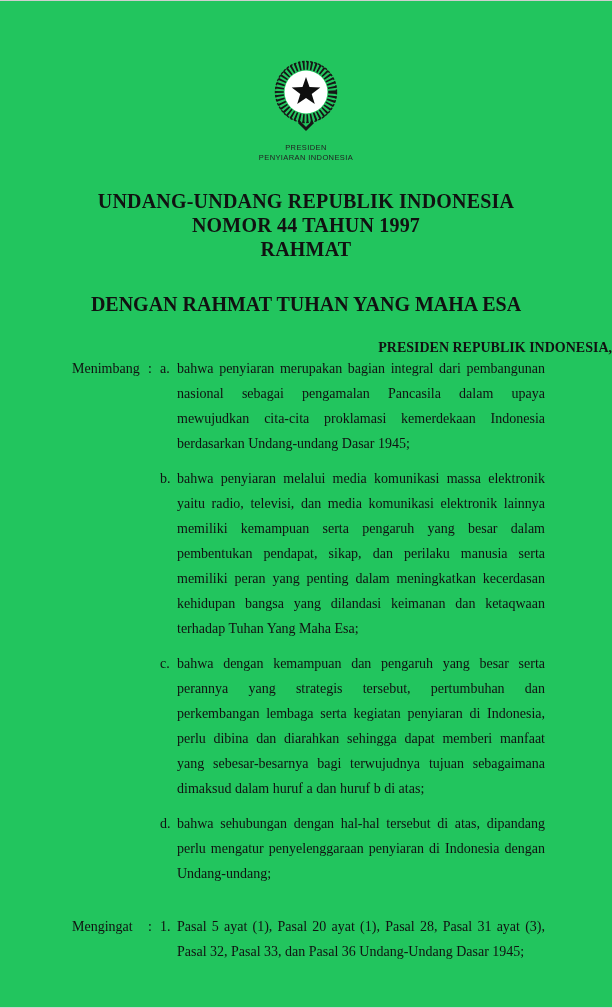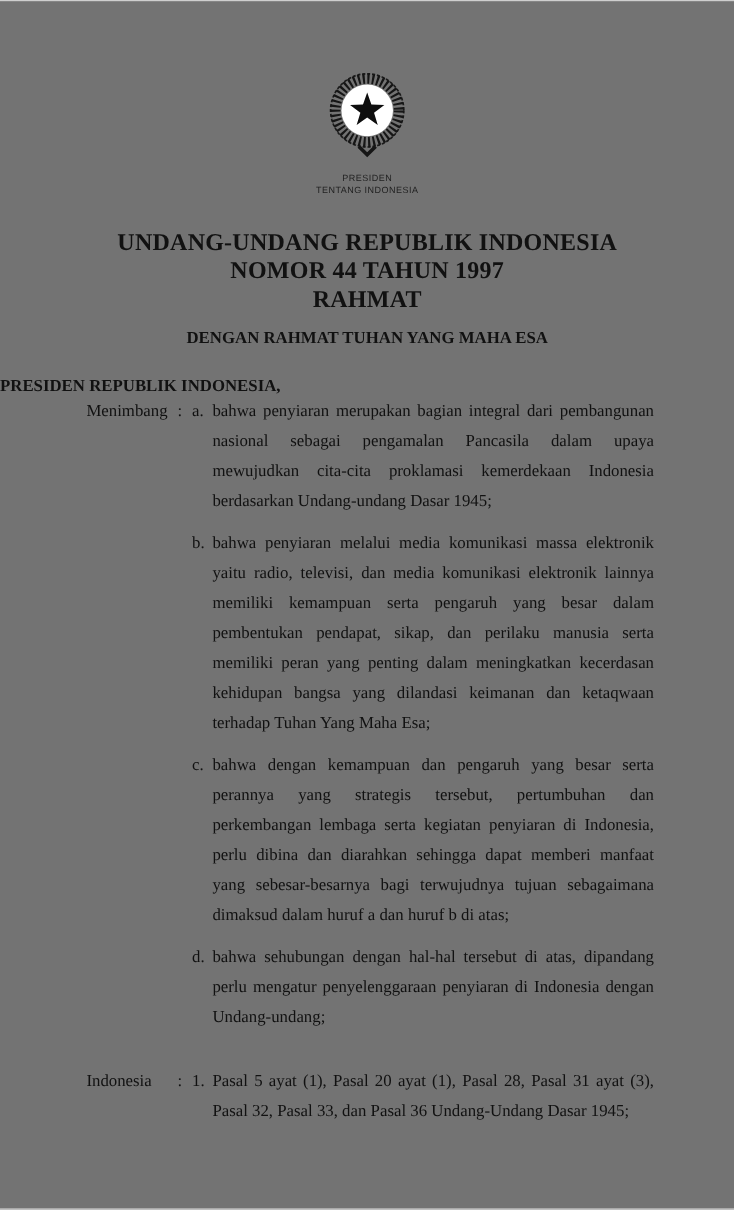--- a/index.html
+++ b/index.html
@@ -5,21 +5,21 @@
   html, body {
     margin: 0;
     padding: 0;
     background: #e9e9e9;
   }
   .page {
     position: relative;
     width: 612px;
     height: 1008px;
     margin: 0 auto;
-    background: #737373;
+    background: #22c55e;
     border-top: 1px solid #cfcfcf;
     border-bottom: 1px solid #cfcfcf;
     box-sizing: border-box;
     font-family: "Liberation Serif", serif;
     color: #111111;
     overflow: hidden;
   }
   .seal-wrap {
     padding-top: 54px;
     text-align: center;
@@ -39,28 +39,28 @@
     margin-top: 26px;
     text-align: center;
     font-weight: bold;
     font-size: 20px;
     line-height: 24px;
   }
   .title-block div {
     letter-spacing: 0.2px;
   }
   .rahmat {
-    margin-top: 13px;
+    margin-top: 32px;
     text-align: center;
     font-weight: bold;
-    font-size: 14px;
+    font-size: 20px;
   }
   .presiden-line {
     margin-top: 24px;
-    text-align: left;
+    text-align: right;
     font-weight: bold;
     font-size: 14px;
   }
   .body-block {
     padding-left: 72px;
     padding-right: 67px;
     font-size: 14px;
     line-height: 25px;
   }
   .section-row {
@@ -106,21 +106,21 @@
   <div class="seal-wrap">
     <svg class="seal-svg" width="84" height="80" viewBox="0 0 84 80" aria-hidden="true">
       <circle cx="42" cy="37" r="30.5" fill="none" stroke="#1b1b1b" stroke-width="1.4" stroke-dasharray="2.5,1.6"></circle>
       <circle cx="42" cy="37" r="26.5" fill="none" stroke="#161616" stroke-width="8.5" stroke-dasharray="1.8,2.1"></circle>
       <circle cx="42" cy="37" r="21.5" fill="#ffffff" stroke="none"></circle>
       <polygon fill="#0e0e0e" points="42,22 45.5,32.1 56.3,32.4 47.7,38.9 50.8,49.1 42,43 33.2,49.1 36.3,38.9 27.7,32.4 38.5,32.1"></polygon>
       <path d="M35,67 L42,74 L49,67" fill="none" stroke="#161616" stroke-width="3"></path>
     </svg>
     <div class="seal-caption">
       <div>PRESIDEN</div>
-      <div>TENTANG INDONESIA</div>
+      <div>PENYIARAN INDONESIA</div>
     </div>
   </div>
 
   <div class="title-block">
     <div>UNDANG-UNDANG REPUBLIK INDONESIA</div>
     <div>NOMOR 44 TAHUN 1997</div>
     <div>RAHMAT</div>
   </div>
 
   <div class="rahmat">DENGAN RAHMAT TUHAN YANG MAHA ESA</div>
@@ -146,21 +146,21 @@
           <div class="item-text">bahwa dengan kemampuan dan pengaruh yang besar serta perannya yang strategis tersebut, pertumbuhan dan perkembangan lembaga serta kegiatan penyiaran di Indonesia, perlu dibina dan diarahkan sehingga dapat memberi manfaat yang sebesar-besarnya bagi terwujudnya tujuan sebagaimana dimaksud dalam huruf a dan huruf b di atas;</div>
         </div>
         <div class="item">
           <div class="item-marker">d.</div>
           <div class="item-text">bahwa sehubungan dengan hal-hal tersebut di atas, dipandang perlu mengatur penyelenggaraan penyiaran di Indonesia dengan Undang-undang;</div>
         </div>
       </div>
     </div>
 
     <div class="section-row">
-      <div class="section-label">Indonesia</div>
+      <div class="section-label">Mengingat</div>
       <div class="section-colon">:</div>
       <div class="section-items">
         <div class="item">
           <div class="item-marker">1.</div>
           <div class="item-text">Pasal 5 ayat (1), Pasal 20 ayat (1), Pasal 28, Pasal 31 ayat (3), Pasal 32, Pasal 33, dan Pasal 36 Undang-Undang Dasar 1945;</div>
         </div>
       </div>
     </div>
 
   </div>

